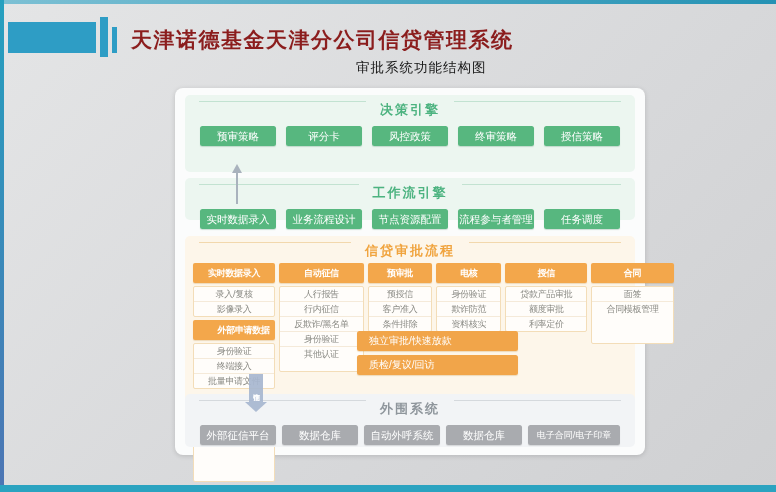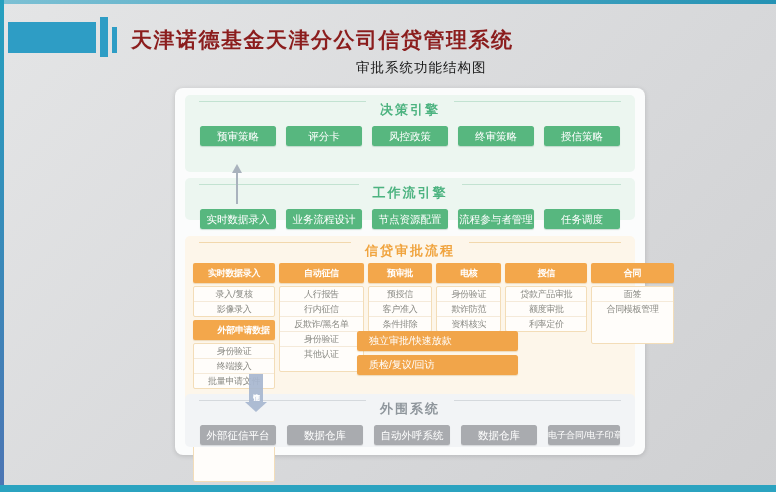--- a/index.html
+++ b/index.html
@@ -29,21 +29,21 @@
   .sec-credit .sec-title .line{background:#f2d8ad;}
   .sec-credit .sec-title .txt{color:#f0a43f;}
   .sec-peripheral .sec-title .line{background:#d5d9dd;}
   .sec-peripheral .sec-title .txt{color:#8f969c;}
 
   .btn-row{display:flex;justify-content:space-between;padding:0 15px;margin-top:7px;border-radius:7px;}
   .btn{width:76px;height:20px;line-height:20px;text-align:center;color:#fff;font-size:10.5px;
     border-radius:2.5px;white-space:nowrap;overflow:hidden;cursor:default;}
   .btn-green{background:#57b77f;box-shadow:0 1px 1px rgba(60,130,95,.25);}
   .btn-gray{background:#a9abaf;box-shadow:0 1px 1px rgba(0,0,0,.12);}
-  .btn-wide{width:72px;font-size:9px;}
+  .btn-wide{width:92px;font-size:9px;}
   .row-single{margin-top:6px;padding:0 15px;}
 
   .cols{display:grid;grid-template-columns:repeat(6,1fr);gap:12px 4px;padding:3px 8px 0;align-items:start;}
   .col{display:flex;flex-direction:column;}
   .col-hdr{background:#f3a74b;color:#fff;font-size:9px;font-weight:bold;height:20px;line-height:20px;
     text-align:center;border-radius:2px;white-space:nowrap;overflow:hidden;letter-spacing:-0.3px;
     box-shadow:0 1px 1px rgba(190,130,40,.25);}
   .col-hdr.second{margin-top:3px;padding-left:19px;}
   .col-list{background:#fffdfa;border:1px solid #f3ddb8;border-radius:2px;margin-top:3px;}
   .col-item{font-size:9px;color:#8b8b85;text-align:center;padding:2px 14px;line-height:10px;

